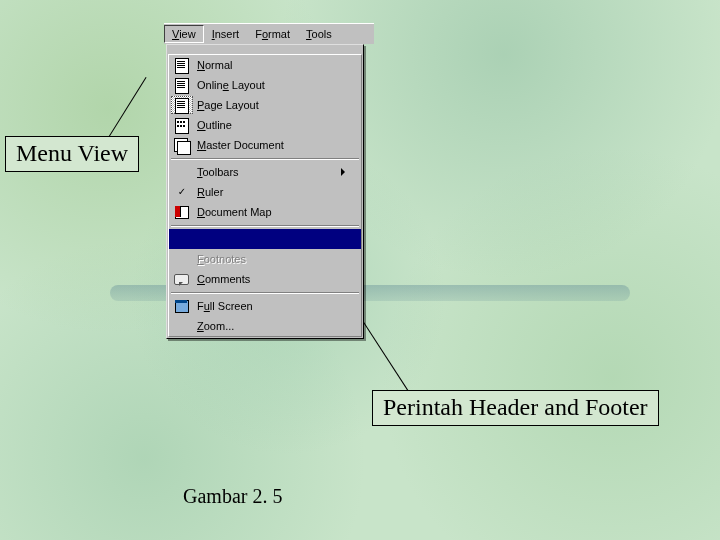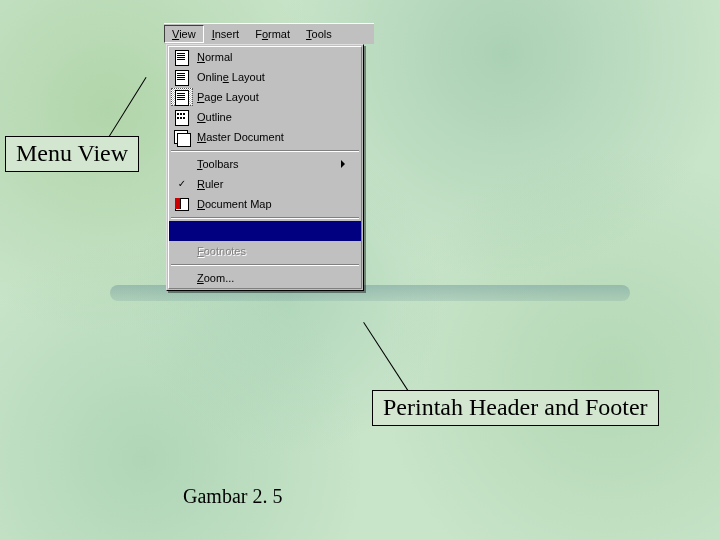--- a/index.html
+++ b/index.html
@@ -87,20 +87,21 @@
     width: 198px;
     background: #c0c0c0;
     border: 1px solid;
     border-color: #dfdfdf #000 #000 #dfdfdf;
     box-shadow: 2px 2px 0 rgba(0,0,0,0.4);
     padding: 1px;
   }
   .dd-inner {
     border: 1px solid;
     border-color: #fff #808080 #808080 #fff;
+    margin-top: 8px;
   }
   .menu-item {
     display: flex;
     align-items: center;
     height: 20px;
     padding: 0 16px 0 2px;
     position: relative;
   }
   .menu-item .icon-slot {
     width: 22px; height: 18px;
@@ -273,19 +274,31 @@
         <span class="label"><span class="ul">D</span>ocument Map</span>
       </div>
       <div class="sep"></div>
       <div class="menu-item highlight">
         <span class="icon-slot"></span>
       </div>
       <div class="menu-item">
         <span class="icon-slot"></span>
         <span class="label disabled"><span class="ul">F</span>ootnotes</span>
       </div>
+      <div class="menu-item">
+        <span class="icon-slot">
+          <span class="ic ic-comments"></span>
+        </span>
+        <span class="label"><span class="ul">C</span>omments</span>
+      </div>
       <div class="sep"></div>
+      <div class="menu-item">
+        <span class="icon-slot">
+          <span class="ic ic-fullscreen"></span>
+        </span>
+        <span class="label">F<span class="ul">u</span>ll Screen</span>
+      </div>
       <div class="menu-item">
         <span class="icon-slot"></span>
         <span class="label"><span class="ul">Z</span>oom...</span>
       </div>
     </div>
 </div>
 
 </body></html>

